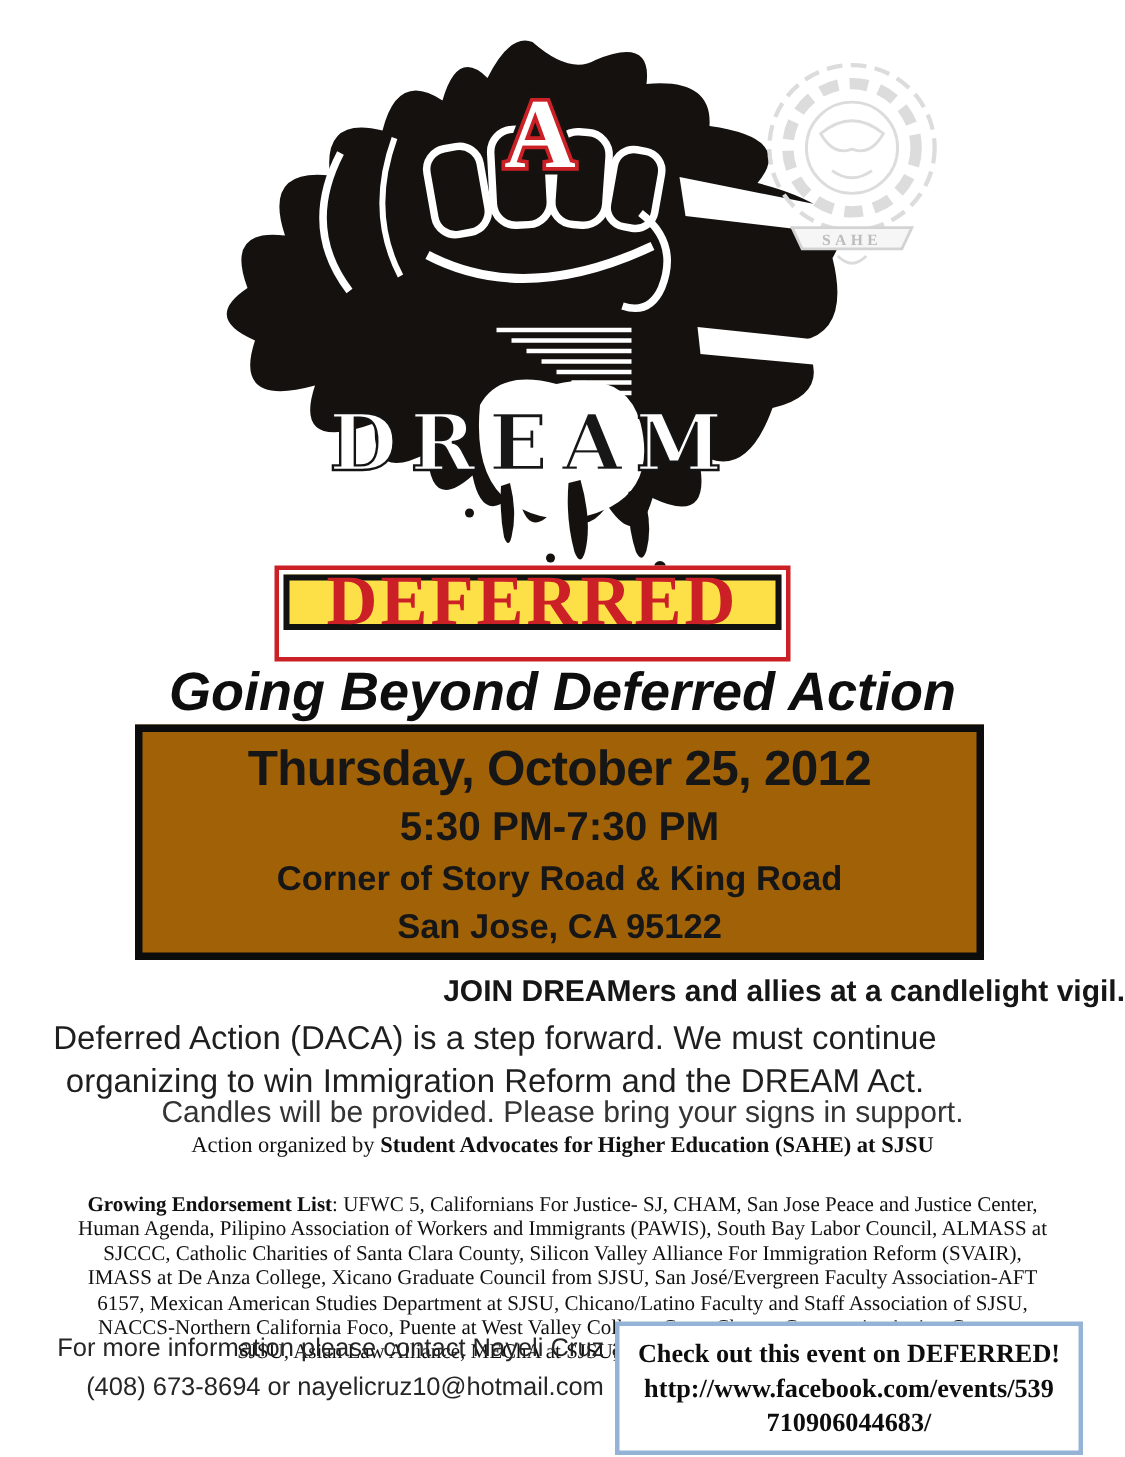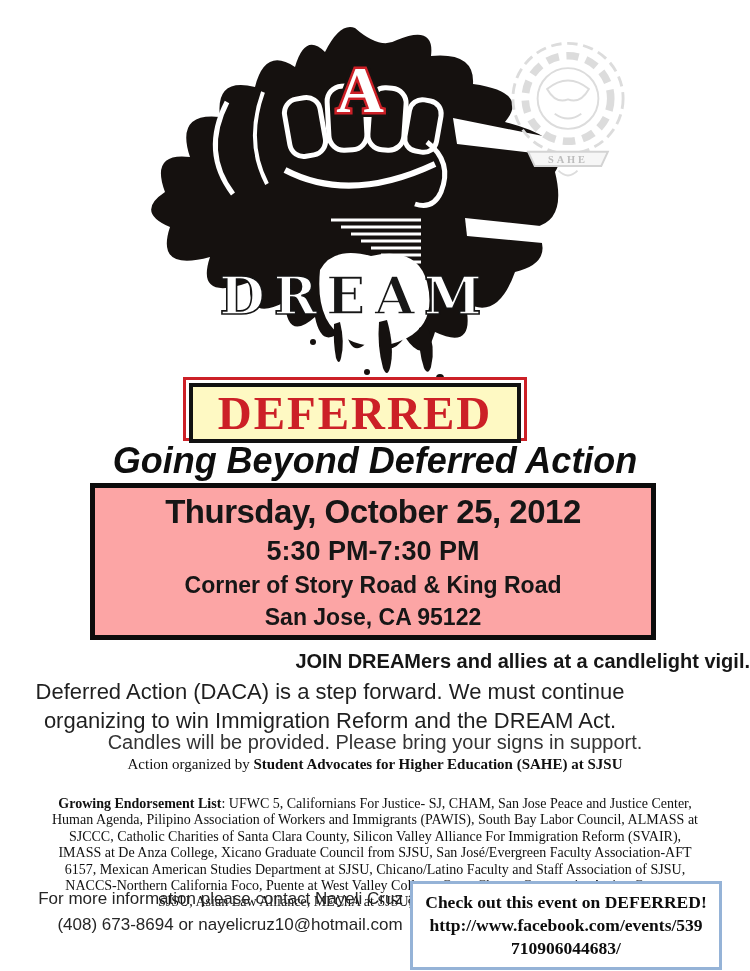--- a/index.html
+++ b/index.html
@@ -25,32 +25,32 @@
     font-family:"DejaVu Serif", serif; font-weight:bold; font-size:52px; line-height:60px;
     letter-spacing:9px; white-space:nowrap; }
   .dream .lw { color:#ffffff; -webkit-text-stroke:1.6px #141414; }
   .dream .lb { color:#171717; -webkit-text-stroke:1.6px #ffffff; }
 
   .seal { left:492px; top:32px; width:152px; height:152px; }
 
   
   .deferred-outer { left:183px; top:377px; width:344px; height:64px;
     border:3px solid #cc2027; background:#fff; }
-  .deferred-inner { margin:3px; border:4px solid #111111; height:60px;
-    display:flex; align-items:center; justify-content:center; background:#fef9c3; }
+  .deferred-inner { margin:3px; border:4px solid #111111; height:37px;
+    display:flex; align-items:center; justify-content:center; background:#fde047; }
   .deferred-text { font-family:"Liberation Serif", serif; font-weight:bold;
     font-size:47px; line-height:1; letter-spacing:2px; color:#cc2027; }
 
   .tagline { left:0; top:440px; width:750px; text-align:center;
     font-family:Liberation Sans, sans-serif; font-style:italic; font-weight:bold;
     font-size:36px; color:#0e0e0e; }
 
   
   .event-box { left:90px; top:483px; width:566px; height:157px;
-    border:5px solid #0c0c0c; background:#fca5a5;
+    border:5px solid #0c0c0c; background:#a16207;
     display:flex; flex-direction:column; justify-content:center; align-items:center;
     row-gap:5px; text-align:center; }
   .event-date { font-size:33px; font-weight:bold; letter-spacing:-0.5px; color:#161616; }
   .event-time { font-size:27px; font-weight:bold; color:#161616; }
   .event-loc  { font-size:23px; font-weight:bold; color:#161616; }
 
   
   .join    { left:0; top:650px; width:750px; text-align:right; font-size:20px; font-weight:bold; color:#161616; }
   .daca    { left:0; top:677px; width:660px; text-align:center; font-size:22px; line-height:29px; color:#1f1f1f; }
   .candles { left:0; top:731px; width:750px; text-align:center; font-size:20px; color:#343434; }

